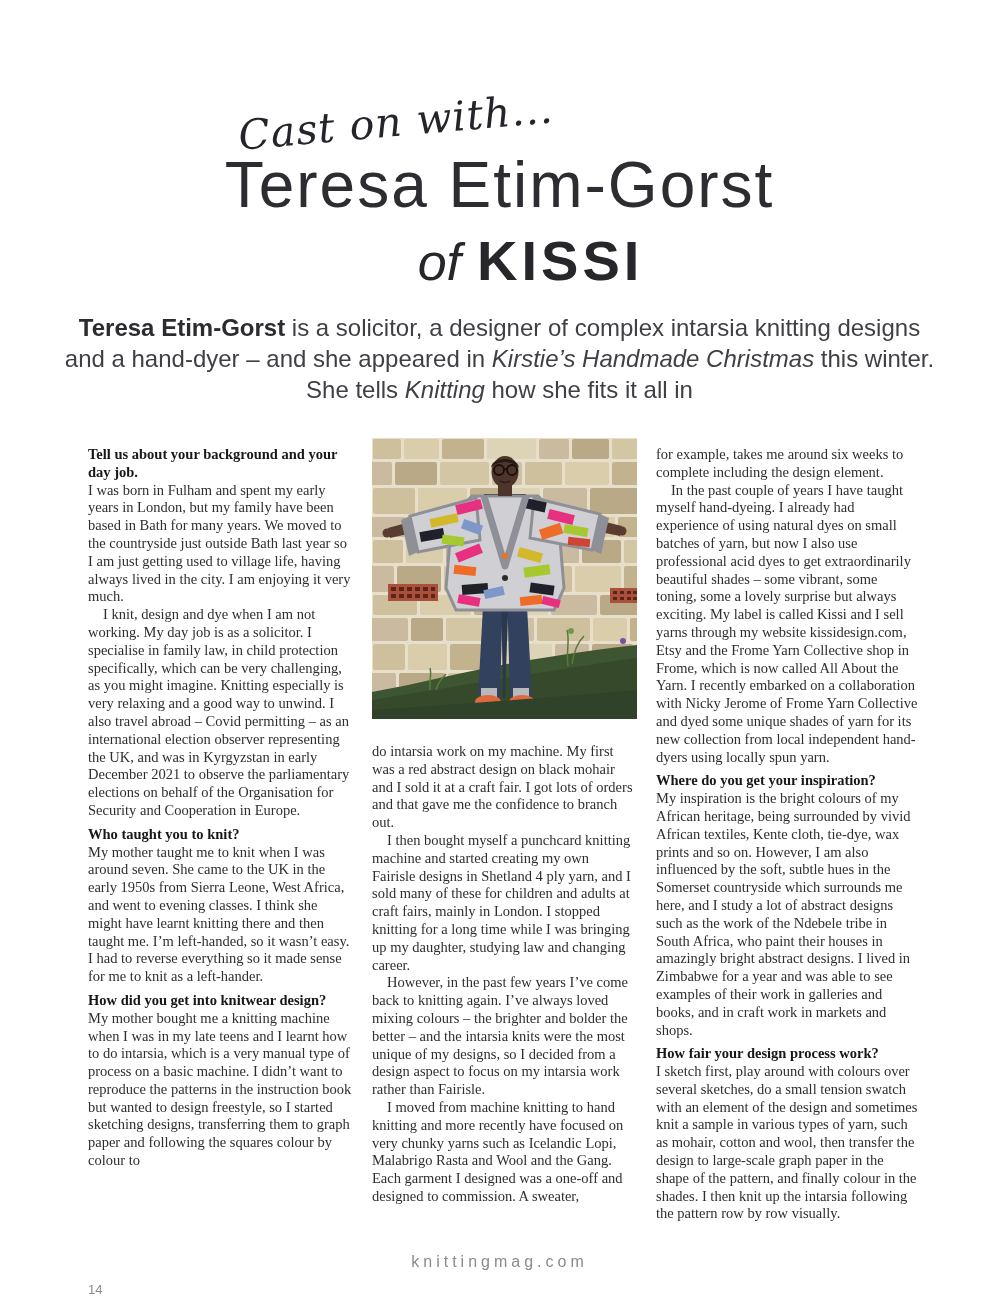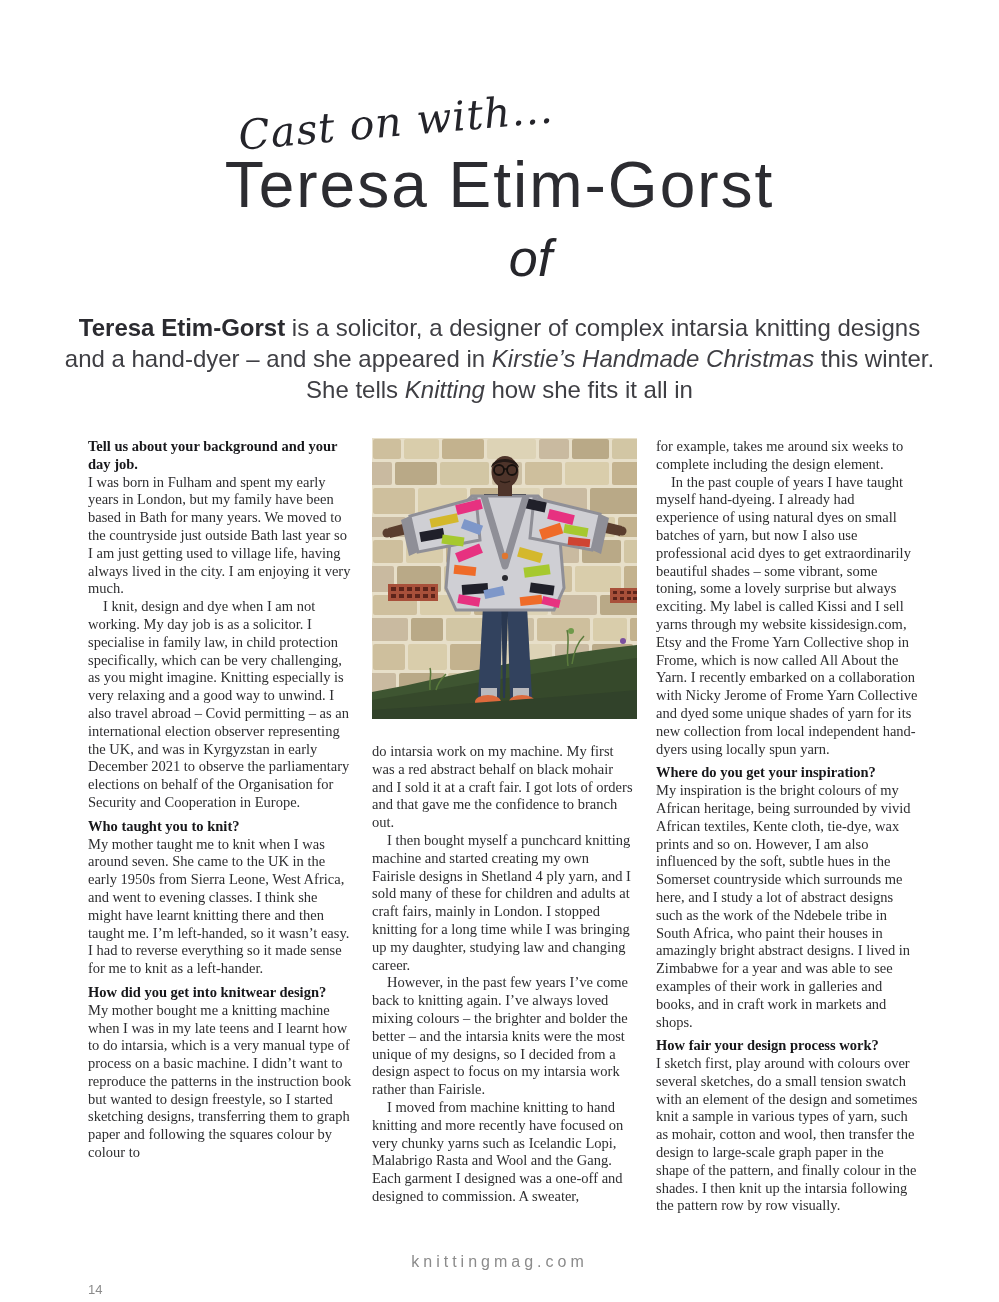--- a/index.html
+++ b/index.html
@@ -59,21 +59,21 @@
     width:264px;
     font-size:14.5px;line-height:17.8px;
     color:#2e2e30;
     text-align:left;
   }
   .col p{margin:0;}
   .col p.question{
     font-weight:700;color:#17171a;
     margin-top:6px;
   }
-  .col > p:first-child{margin-top:0;}
+  .col > p:first-child{margin-top:8px;}
   .col p.indent{text-indent:15px;}
   
   .photo{
     width:265px;height:281px;
     margin-bottom:24px;
     line-height:0;
   }
   
   .page-number{
     position:absolute;left:88px;top:1282px;
@@ -90,20 +90,21 @@
 </style>
 </head>
 <body>
 
 <div class="page">
 
   <div class="script-title">Cast on with...</div>
   <div class="main-title">Teresa Etim-Gorst</div>
   <div class="sub-title">
     <span class="of">of</span>
+    <span class="brand">KISSI</span>
   </div>
 
   <div class="standfirst">
       <div><span class="sf-bold">Teresa Etim-Gorst</span><span class="sf-normal"> is a solicitor, a designer of complex intarsia knitting designs</span></div>
       <div><span class="sf-normal">and a hand-dyer – and she appeared in </span><span class="sf-italic">Kirstie’s Handmade Christmas</span><span class="sf-normal"> this winter.</span></div>
       <div><span class="sf-normal">She tells </span><span class="sf-italic">Knitting</span><span class="sf-normal"> how she fits it all in</span></div>
     </div>
 
   <div class="columns">
     <div class="col">
@@ -291,21 +292,21 @@
             <circle cx="127" cy="32" r="5" fill="none" stroke="#15100d" stroke-width="1.8"></circle>
             <circle cx="140" cy="32" r="5" fill="none" stroke="#15100d" stroke-width="1.8"></circle>
             <line x1="131" y1="31" x2="136" y2="31" stroke="#15100d" stroke-width="1.5"></line>
             <path d="M128,43 Q133,46 138,43" fill="none" stroke="#2a1b14" stroke-width="1.4"></path>
             <rect x="126" y="47" width="14" height="11" fill="#4e342a"></rect>
           </g>
 
           <path d="M0,272 C60,268 150,262 265,252 L265,281 L0,281 Z" fill="#31422a"></path>
         </svg>
       </div>
-    <p class="para">do intarsia work on my machine. My first was a red abstract behalf on black mohair and I sold it at a craft fair. I got lots of orders and that gave me the confidence to branch out.</p>
+    <p class="para">do intarsia work on my machine. My first was a red abstract design on black mohair and I sold it at a craft fair. I got lots of orders and that gave me the confidence to branch out.</p>
         <p class="para indent">I then bought myself a punchcard knitting machine and started creating my own Fairisle designs in Shetland 4 ply yarn, and I sold many of these for children and adults at craft fairs, mainly in London. I stopped knitting for a long time while I was bringing up my daughter, studying law and changing career.</p>
         <p class="para indent">However, in the past few years I’ve come back to knitting again. I’ve always loved mixing colours – the brighter and bolder the better – and the intarsia knits were the most unique of my designs, so I decided from a design aspect to focus on my intarsia work rather than Fairisle.</p>
         <p class="para indent">I moved from machine knitting to hand knitting and more recently have focused on very chunky yarns such as Icelandic Lopi, Malabrigo Rasta and Wool and the Gang. Each garment I designed was a one-off and designed to commission. A sweater,</p>
       </div>
     <div class="col">
         <p class="para">for example, takes me around six weeks to complete including the design element.</p>
         <p class="para indent">In the past couple of years I have taught myself hand-dyeing. I already had experience of using natural dyes on small batches of yarn, but now I also use professional acid dyes to get extraordinarily beautiful shades – some vibrant, some toning, some a lovely surprise but always exciting. My label is called Kissi and I sell yarns through my website kissidesign.com, Etsy and the Frome Yarn Collective shop in Frome, which is now called All About the Yarn. I recently embarked on a collaboration with Nicky Jerome of Frome Yarn Collective and dyed some unique shades of yarn for its new collection from local independent hand-dyers using locally spun yarn.</p>
         <p class="question">Where do you get your inspiration?</p>
         <p class="para">My inspiration is the bright colours of my African heritage, being surrounded by vivid African textiles, Kente cloth, tie-dye, wax prints and so on. However, I am also influenced by the soft, subtle hues in the Somerset countryside which surrounds me here, and I study a lot of abstract designs such as the work of the Ndebele tribe in South Africa, who paint their houses in amazingly bright abstract designs. I lived in Zimbabwe for a year and was able to see examples of their work in galleries and books, and in craft work in markets and shops.</p>
         <p class="question">How fair your design process work?</p>

